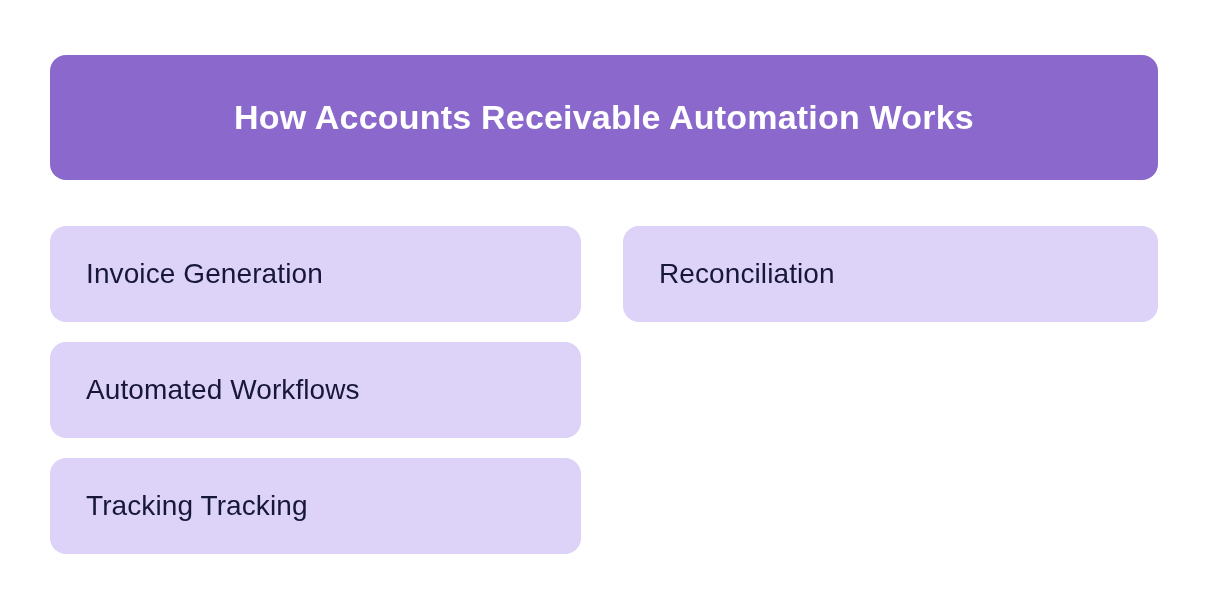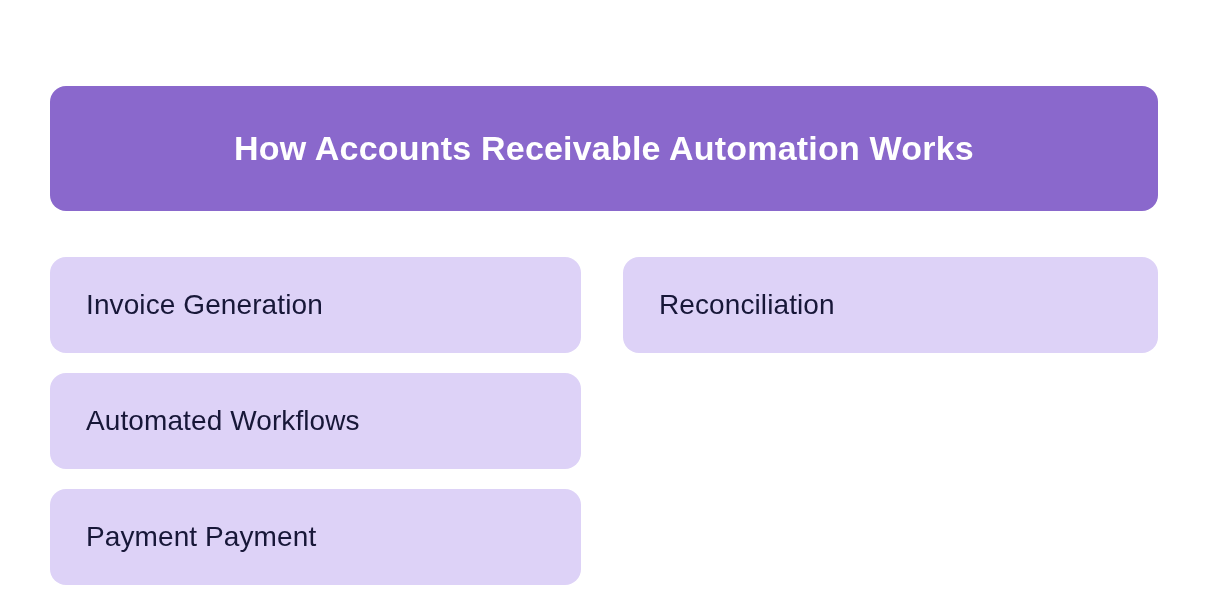--- a/index.html
+++ b/index.html
@@ -13,21 +13,21 @@
     background: #ffffff;
     font-family: "Liberation Sans", sans-serif;
     overflow: hidden;
   }
 
   .infographic {
     position: relative;
     width: 1191px;
     height: 602px;
     box-sizing: border-box;
-    padding: 86px 50px 0 50px;
+    padding: 55px 50px 0 50px;
   }
 
   
   .header-banner {
     width: 1108px;
     height: 125px;
     background: #8a68cc;
     border-radius: 16px;
     display: flex;
     align-items: center;
@@ -104,21 +104,21 @@
   <div class="card-grid">
 
     <div class="card-column">
       <div class="card">
         <span class="card-label">Invoice Generation</span>
       </div>
       <div class="card">
         <span class="card-label">Automated Workflows</span>
       </div>
       <div class="card">
-        <span class="card-label">Payment Payment</span>
+        <span class="card-label">Tracking Tracking</span>
       </div>
     </div>
 
     <div class="card-column">
       <div class="card indented">
         <span class="card-label extra-indent">Reconciliation</span>
       </div>
     </div>
 
   </div>

